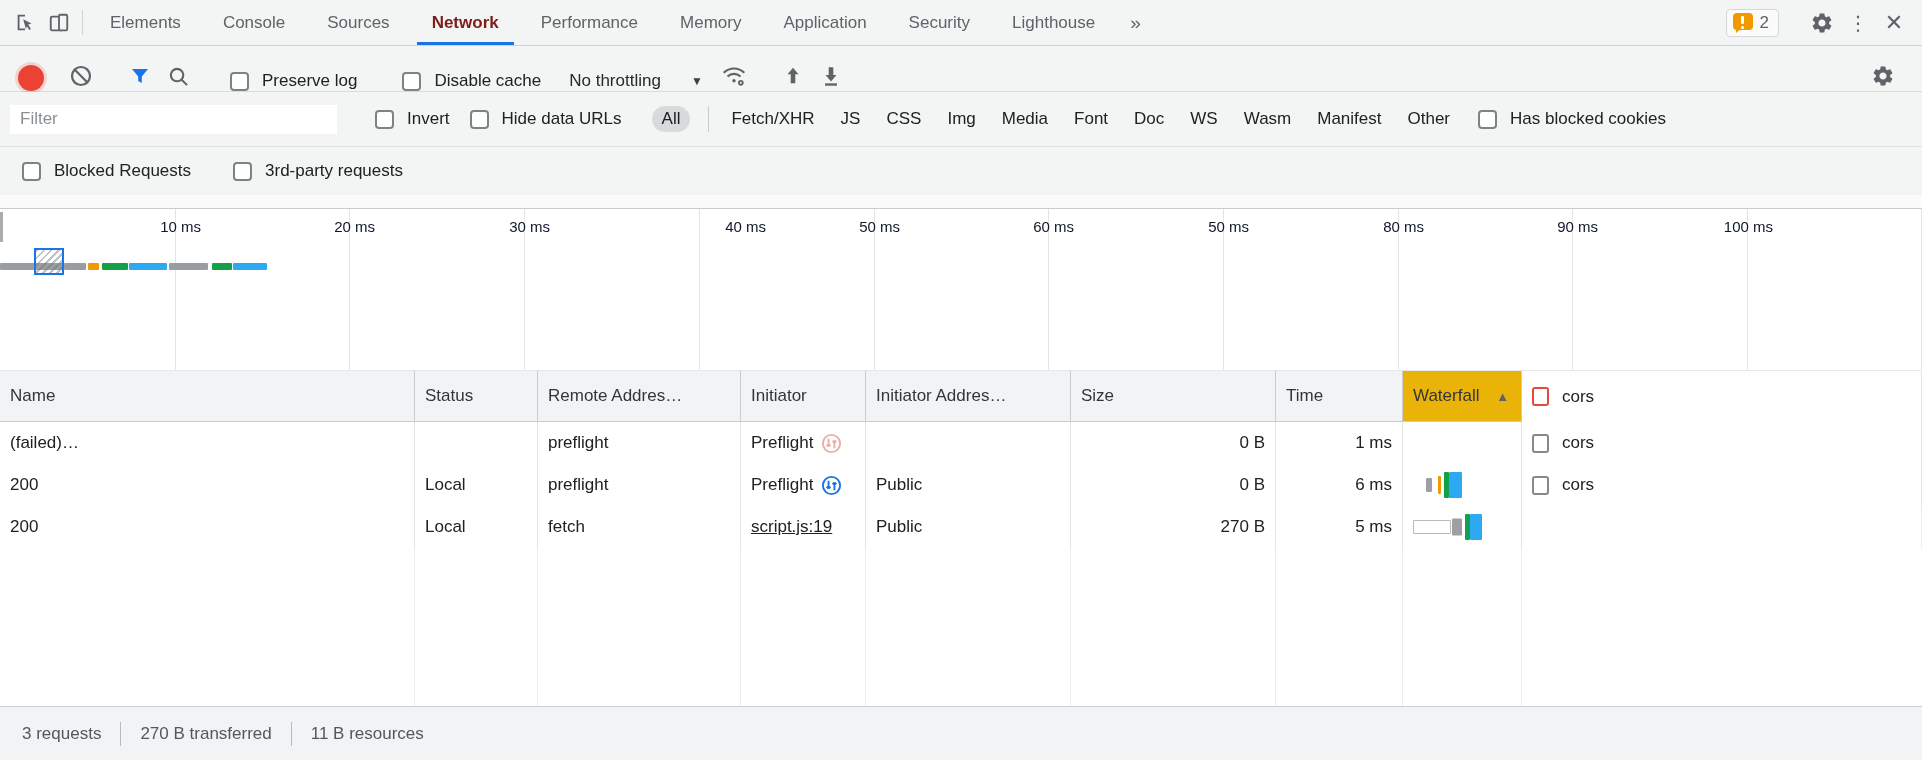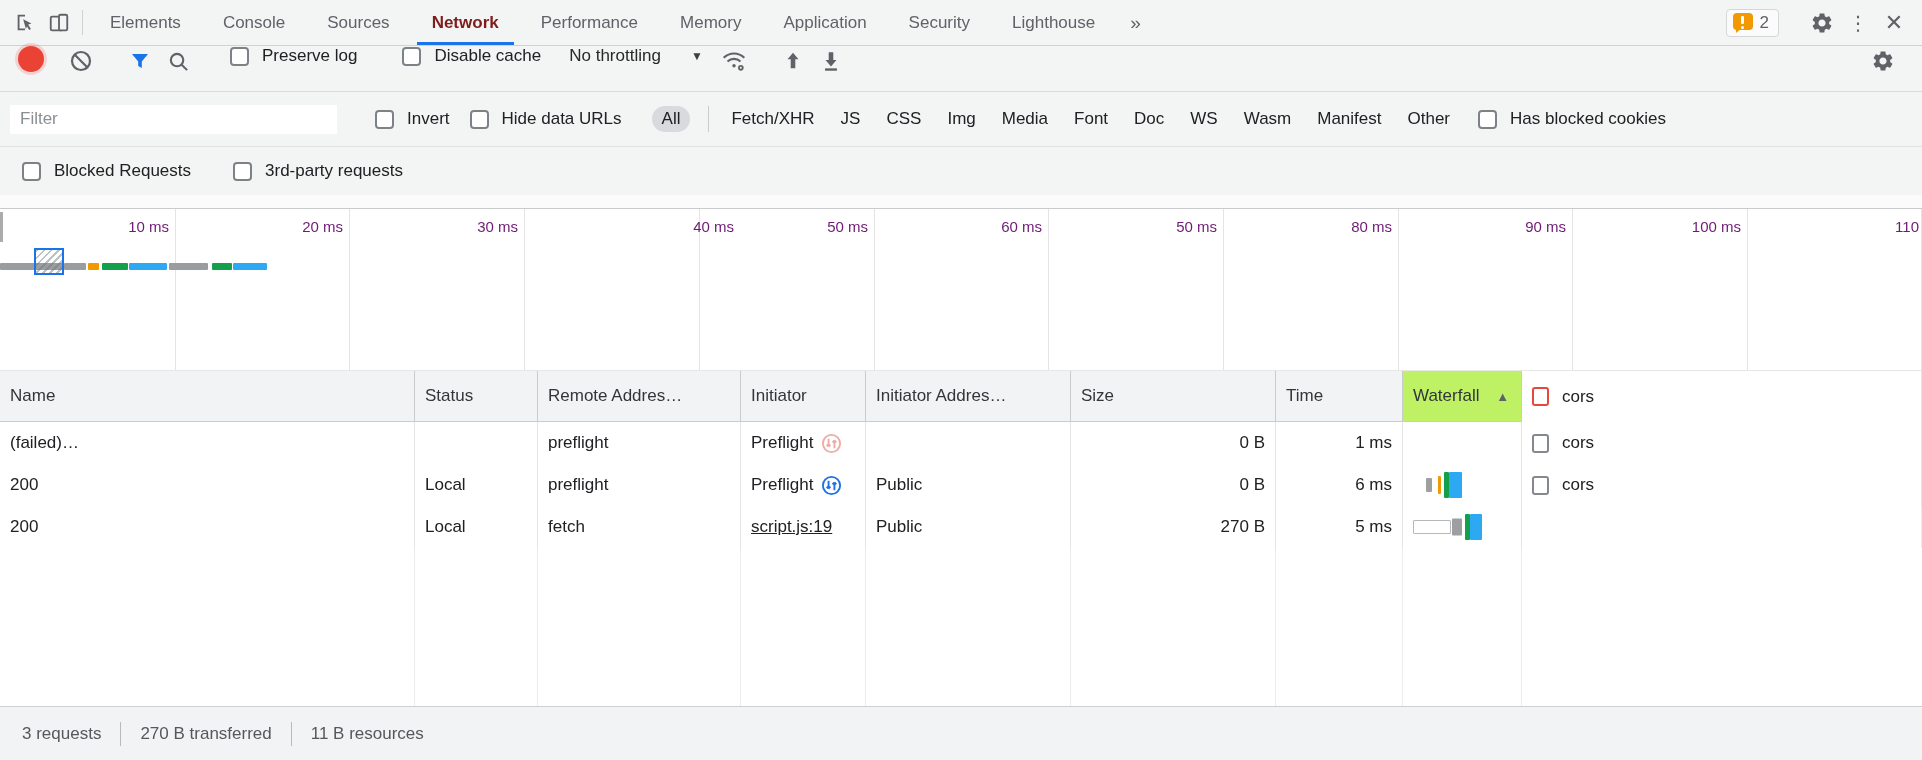--- a/index.html
+++ b/index.html
@@ -21,21 +21,21 @@
   .issue-ico { width:20px; height:20px; position:relative; }
   .issue-ico .bubble { position:absolute; inset:0 0 3px 0; background:#f29900; border-radius:4px; }
   .issue-ico .tail { position:absolute; left:3px; bottom:0; width:0; height:0; border-left:6px solid #f29900; border-bottom:5px solid transparent; }
   .issue-ico .excl { position:absolute; left:8px; top:3px; width:3px; height:8px; background:#fff; border-radius:1px; }
   .issue-ico .dot { position:absolute; left:8px; top:13px; width:3px; height:3px; background:#fff; border-radius:50%; }
   .tbtn { width:36px; display:flex; align-items:center; justify-content:center; color:#5f6368; }
   .dots { font-size:20px; letter-spacing:0; color:#5f6368; }
   .closex { font-size:22px; color:#5f6368; }
 
   
-  .nettoolbar { height:46px; flex:0 0 46px; background:#f3f4f4; border-bottom:1px solid #d9dbdd; display:flex; align-items:flex-start; padding:0 24px 0 18px; gap:8px; }
+  .nettoolbar { height:46px; flex:0 0 46px; background:#f3f4f4; border-bottom:1px solid #d9dbdd; display:flex; align-items:flex-end; padding:0 24px 0 18px; gap:8px; }
   .record-dot { width:26px; height:26px; border-radius:50%; background:#ea4335; box-shadow:0 0 0 3px rgba(234,67,53,.18); margin-right:14px; }
   .icon24 { width:30px; height:30px; display:flex; align-items:center; justify-content:center; color:#5f6368; }
   .cb-group { display:flex; align-items:center; gap:13px; padding:0 8px; }
   .checkbox { width:19px; height:19px; border:2px solid #7d8287; border-radius:4px; background:#fff; flex:0 0 19px; }
   .cb-label { color:#202124; white-space:nowrap; }
   .throttle { display:flex; align-items:center; gap:30px; padding:0 8px 0 12px; color:#28292b; }
   .caret { font-size:12px; color:#3c4043; }
   .toolbar-right { margin-left:auto; display:flex; align-items:center; }
 
   
@@ -48,33 +48,33 @@
   .typesep { width:1px; height:26px; background:#c9ccce; margin:0 -4px; }
   .filterbar .cb-group { padding:0 10px; }
 
   
   .blockedbar { height:48px; flex:0 0 48px; background:#f3f4f4; display:flex; align-items:center; padding:0 14px; gap:26px; }
 
   
   .gapstrip { height:13px; flex:0 0 13px; background:#fbfbfb; }
   .overview { height:163px; flex:0 0 163px; position:relative; background:#fff; border-top:1px solid #c9cbcd; border-bottom:1px solid #e7e7e7; overflow:hidden; }
   .gl { position:absolute; top:0; bottom:0; width:1px; background:#e4e4e4; }
-  .tick { position:absolute; top:9px; transform:translateX(-100%); padding-right:6px; font-size:15px; color:#701a75; white-space:nowrap; }
+  .tick { position:absolute; top:9px; transform:translateX(-100%); padding-right:6px; font-size:15px; color:#0f172a; white-space:nowrap;margin-left:32px; }
   .edge-handle { position:absolute; left:0; top:3px; width:3px; height:30px; background:#aaacae; }
   .selbox { position:absolute; border:2.5px solid #1a73e8; background:
       repeating-linear-gradient(135deg, rgba(110,120,125,.45) 0 2px, rgba(255,255,255,0) 2px 5px); }
   .bar { position:absolute; border-radius:1px; }
   .hatch { background-image:repeating-linear-gradient(135deg, rgba(255,255,255,.5) 0 1.5px, rgba(0,0,0,0) 1.5px 3.5px); }
 
   
   .grid { flex:1 1 auto; display:grid; grid-template-columns:415px 123px 203px 125px 205px 205px 127px 119px minmax(0,1fr);
           grid-template-rows:51px 42px 42px 42px 1fr; }
   .cell { border-right:1px solid #e4e4e4; display:flex; align-items:center; padding:0 10px; overflow:hidden; white-space:nowrap; }
   .hcell { background:#f1f3f4; border-right:1px solid #c9cbcd; border-bottom:1px solid #c9cbcd; color:#333639; position:relative; }
-  .hcell.wf { background:#bef264; }
+  .hcell.wf { background:#eab308; }
   .sort-arrow { position:absolute; right:12px; font-size:13px; color:#5f6368; }
   .num { justify-content:flex-end; }
   .reqicon { width:17px; height:19px; border:2px solid #85898d; border-radius:3px; margin-right:13px; flex:0 0 17px; }
   .row-failed .reqicon { border-color:#e5483d; }
   .wfcell { position:relative; padding:0; }
   .wfcell::after { content:""; position:absolute; left:200px; top:0; bottom:0; width:1px; background:#e2e2e2; }
   .link { text-decoration:underline; }
   .init-ico { margin-left:8px; display:flex; align-items:center; }
   .filler { border-right:1px solid #ececec; background:#fff; }
   .filler.wfcell::after { background:#ececec; }

